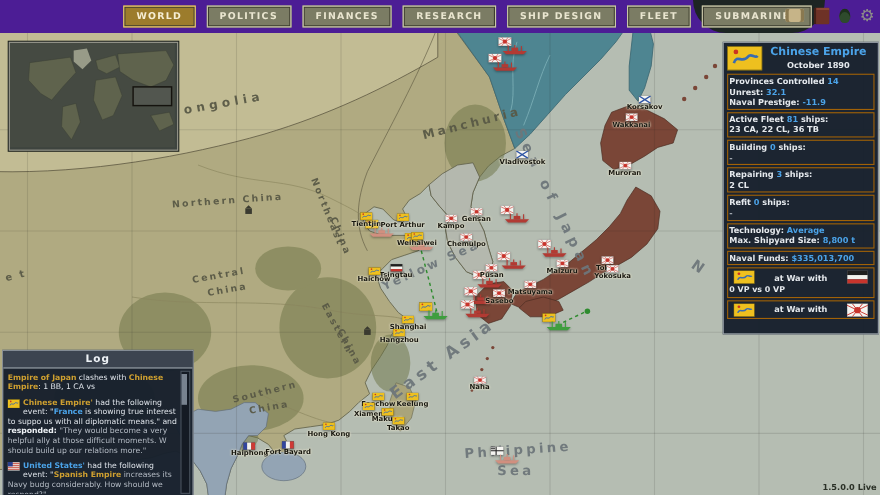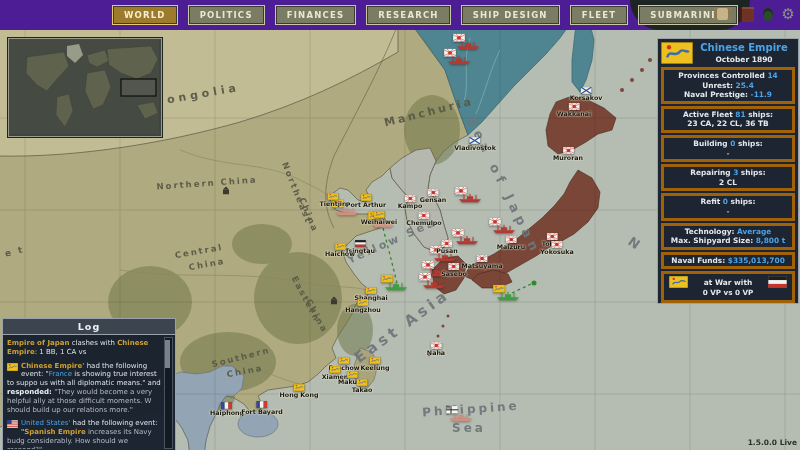--- a/index.html
+++ b/index.html
@@ -34,36 +34,36 @@
   .maplabel.sea{color:rgba(110,118,122,.95);font-weight:bold;}
   .bld{position:absolute;transform:translate(-50%,-50%);z-index:8;line-height:0;}
   
   .panel{position:absolute;background:rgba(23,32,44,.97);border:1px solid #99a1a9;color:#e5e9ed;z-index:40;}
   .country{left:657px;top:38px;width:140px;height:264px;overflow:hidden;}
   .country-head{display:flex;align-items:center;padding:3px 3px 1px 3px;}
   .country-head .bigflag{flex:0 0 auto;line-height:0;}
   .country-head .ht{flex:1;text-align:center;}
   .cname{color:#4ba3e8;font-weight:bold;font-size:10px;}
   .cdate{font-size:7.5px;font-weight:bold;margin-top:2px;}
-  .sec{border:3px solid #a16207;margin:2px 3px;padding:1px 1px;text-align:center;
+  .sec{border:1px solid #a16207;margin:2px 3px;padding:1px 1px;text-align:left;
     font-size:7.4px;line-height:9.6px;font-weight:bold;}
   .blue{color:#4ba3e8;}
   .dimv{color:#aab2ba;}
   .war-row{display:flex;justify-content:space-between;align-items:center;padding:1px 4px 0 4px;}
   .war-row svg{display:block;}
   .war-score{font-size:7.2px;padding-bottom:1px;}
   
   .logpanel{left:2px;top:318px;width:172px;height:132px;}
   .log-head{background:#3c4450;border-bottom:1px solid #99a1a9;text-align:center;font-weight:bold;
     font-size:9.5px;padding:2px 0;color:#eef2f6;letter-spacing:1px;}
   .log-body{position:relative;padding:4px 11px 2px 4px;font-size:7px;line-height:8.8px;overflow:hidden;height:108px;}
   .log-entry{margin-bottom:5px;}
   .log-entry .eflag{float:left;margin:1px 3px 0 0;line-height:0;}
   .c-gold{color:#cfa030;font-weight:bold;}
-  .c-blue{color:#4ba3e8;font-weight:normal;}
+  .c-blue{color:#4ba3e8;font-weight:bold;}
   .c-w{color:#dde2e8;text-align:center;}
   .c-wb{color:#eef2f6;font-weight:bold;}
   .c-dim{color:#b4bbc4;}
   .log-scroll{position:absolute;right:2px;top:18px;bottom:2px;width:7px;background:#141a24;border:1px solid #4a5460;}
   .log-thumb{position:absolute;top:2px;left:0px;width:5px;height:28px;background:#78828f;cursor:pointer;}
   
   .turnbox{left:658px;top:389px;width:139px;height:56px;background:rgba(33,36,37,.97);
     border:1px solid #8a8a82;z-index:40;text-align:center;}
   .turn-date{font-size:11.5px;color:#eaeae6;margin-top:5px;}
   .next-btn{margin:4px auto 0;width:114px;height:23px;background:linear-gradient(#86866a,#6a6a4e);
@@ -674,21 +674,21 @@
             <circle cx="3" cy="1.9" r=".8" fill="#cc3322"></circle>
           </svg></span>
       <span class="ht">
         <div class="cname">Chinese Empire</div>
         <div class="cdate">October 1890</div>
       </span>
     </div>
     <div id="country-body">
         <div class="sec">
           <div>Provinces Controlled <span class="blue">14</span></div>
-          <div>Unrest: <span class="blue">25.4</span></div>
+          <div>Unrest: <span class="blue">32.1</span></div>
           <div>Naval Prestige: <span class="blue">-11.9</span></div>
         </div>
         <div class="sec">
           <div>Active Fleet <span class="blue">81</span> ships:</div>
           <div class="">23 CA, 22 CL, 36 TB</div>
         </div>
         <div class="sec">
           <div>Building <span class="blue">0</span> ships:</div>
           <div class="dimv">-</div>
         </div>

